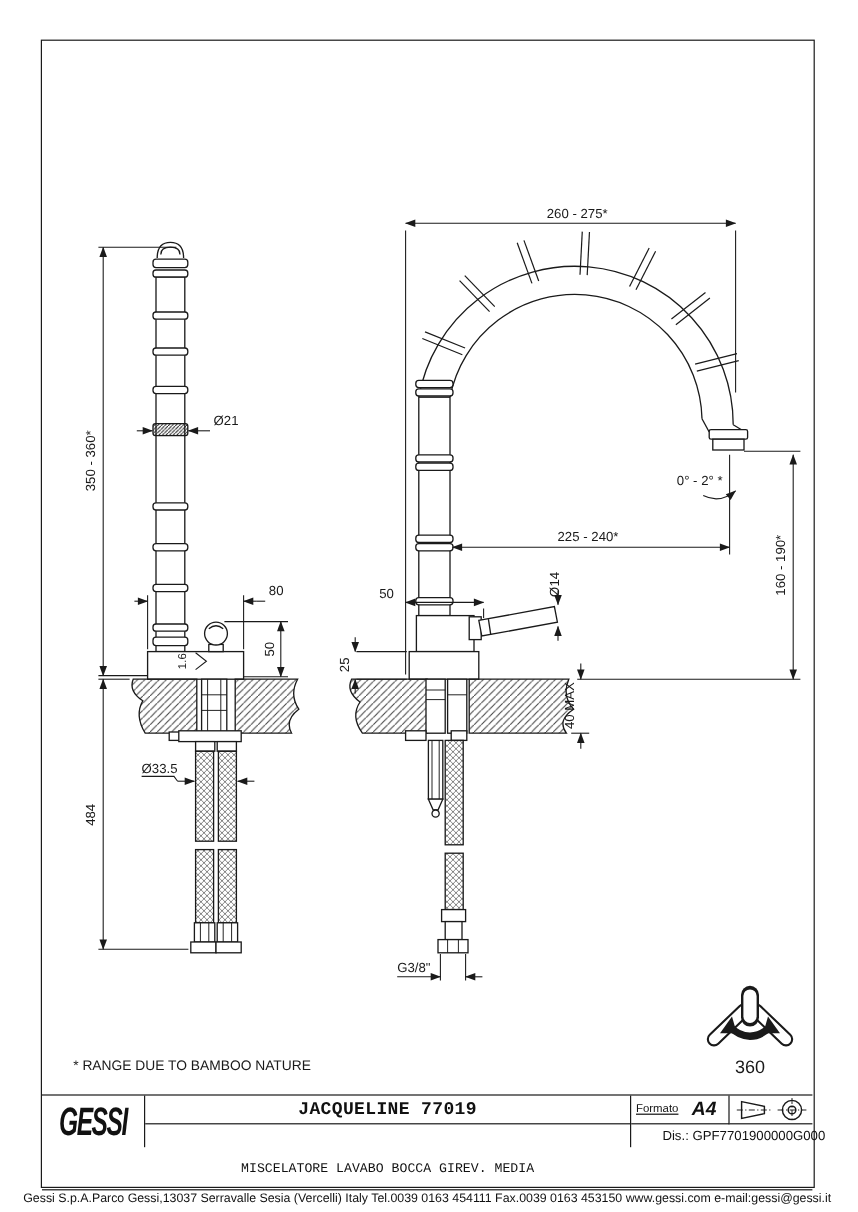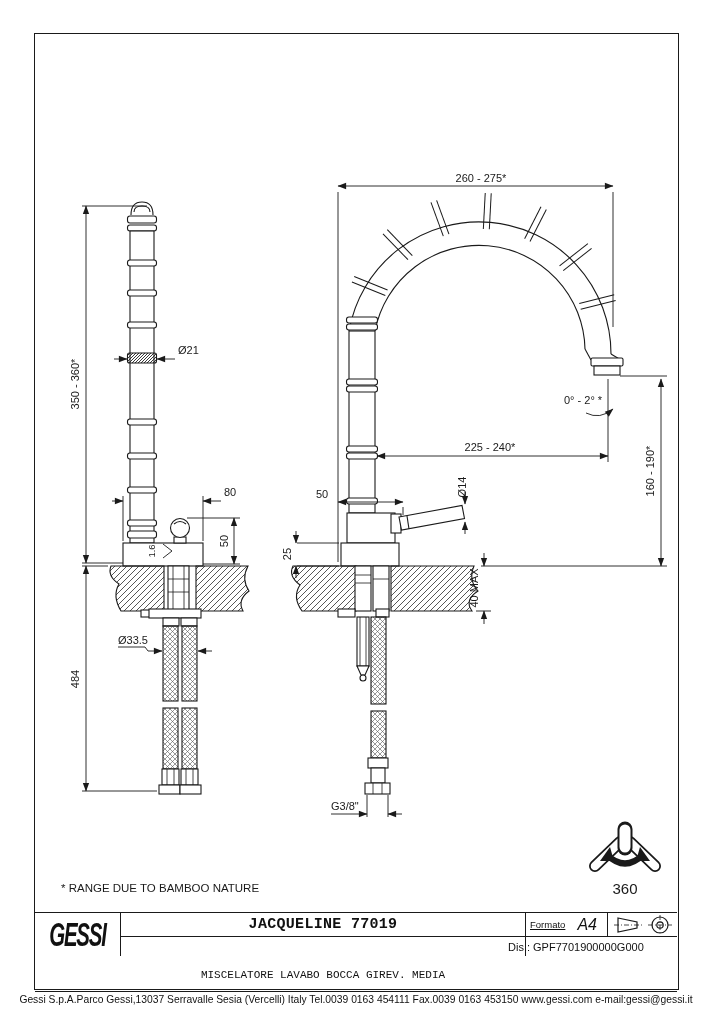--- a/index.html
+++ b/index.html
@@ -16,23 +16,23 @@
   
   .tb{position:absolute;left:0;top:878px;width:642px;height:56px;border-top:1.5px solid #1a1a1a;box-sizing:border-box;}
   .tb .cell{position:absolute;box-sizing:border-box;}
   .tb-logo{left:0;top:0;width:86px;height:43px;border-right:1.5px solid #1a1a1a;display:flex;align-items:center;justify-content:center;}
   .logo-text{font-size:33px;font-weight:900;letter-spacing:-2px;transform:scaleX(.62);transform-origin:center;font-family:"Liberation Sans",sans-serif;font-style:italic;}
   .tb-center{left:86px;top:0;width:405px;height:43px;border-right:1.5px solid #1a1a1a;font-family:Liberation Mono, monospace;}
   .tb-title{position:absolute;left:0;top:0;width:100%;height:24px;border-bottom:1px solid #1a1a1a;display:flex;align-items:center;justify-content:center;font-size:15px;font-weight:bold;letter-spacing:.3px;box-sizing:border-box;}
   .tb-desc{position:absolute;left:0;top:24px;width:100%;height:19px;display:flex;align-items:center;justify-content:center;font-size:11px;margin-top:28px;}
   .tb-formato{left:491px;top:0;width:82px;height:24px;border-right:1.5px solid #1a1a1a;border-bottom:1px solid #1a1a1a;padding:1px 0 0 4px;}
   .formato-label{font-size:9.5px;text-decoration:underline;}
-  .formato-value{position:absolute;right:10px;top:3px;font-size:16px;font-weight:normal;font-style:italic;}
+  .formato-value{position:absolute;right:10px;top:3px;font-size:16px;font-weight:bold;font-style:italic;}
   .tb-symbols{left:573px;top:0;width:69px;height:24px;border-bottom:1px solid #1a1a1a;display:flex;align-items:center;justify-content:center;gap:4px;}
-  .tb-dis{left:468px;top:24px;width:151px;height:19px;display:flex;align-items:center;padding-left:5px;font-size:11px;text-align:center;}
+  .tb-dis{left:512px;top:24px;width:151px;height:19px;display:flex;align-items:center;padding-left:5px;font-size:11px;text-align:center;}
   .tb-address{left:0;top:33px;width:642px;height:16px;border-top:1.5px solid #1a1a1a;display:flex;align-items:center;justify-content:center;font-size:10.3px;white-space:nowrap;margin-top:45px;}
   .tb-legal{left:0;top:59px;width:642px;height:17px;border-top:1px solid #1a1a1a;display:flex;align-items:center;justify-content:center;font-size:9.8px;font-style:italic;white-space:nowrap;}
 </style>
 </head>
 <body>
 
 <div class="page">
   <div class="frame">
 
     <svg class="drawing-svg" width="642" height="878" viewBox="0 0 642 878">

